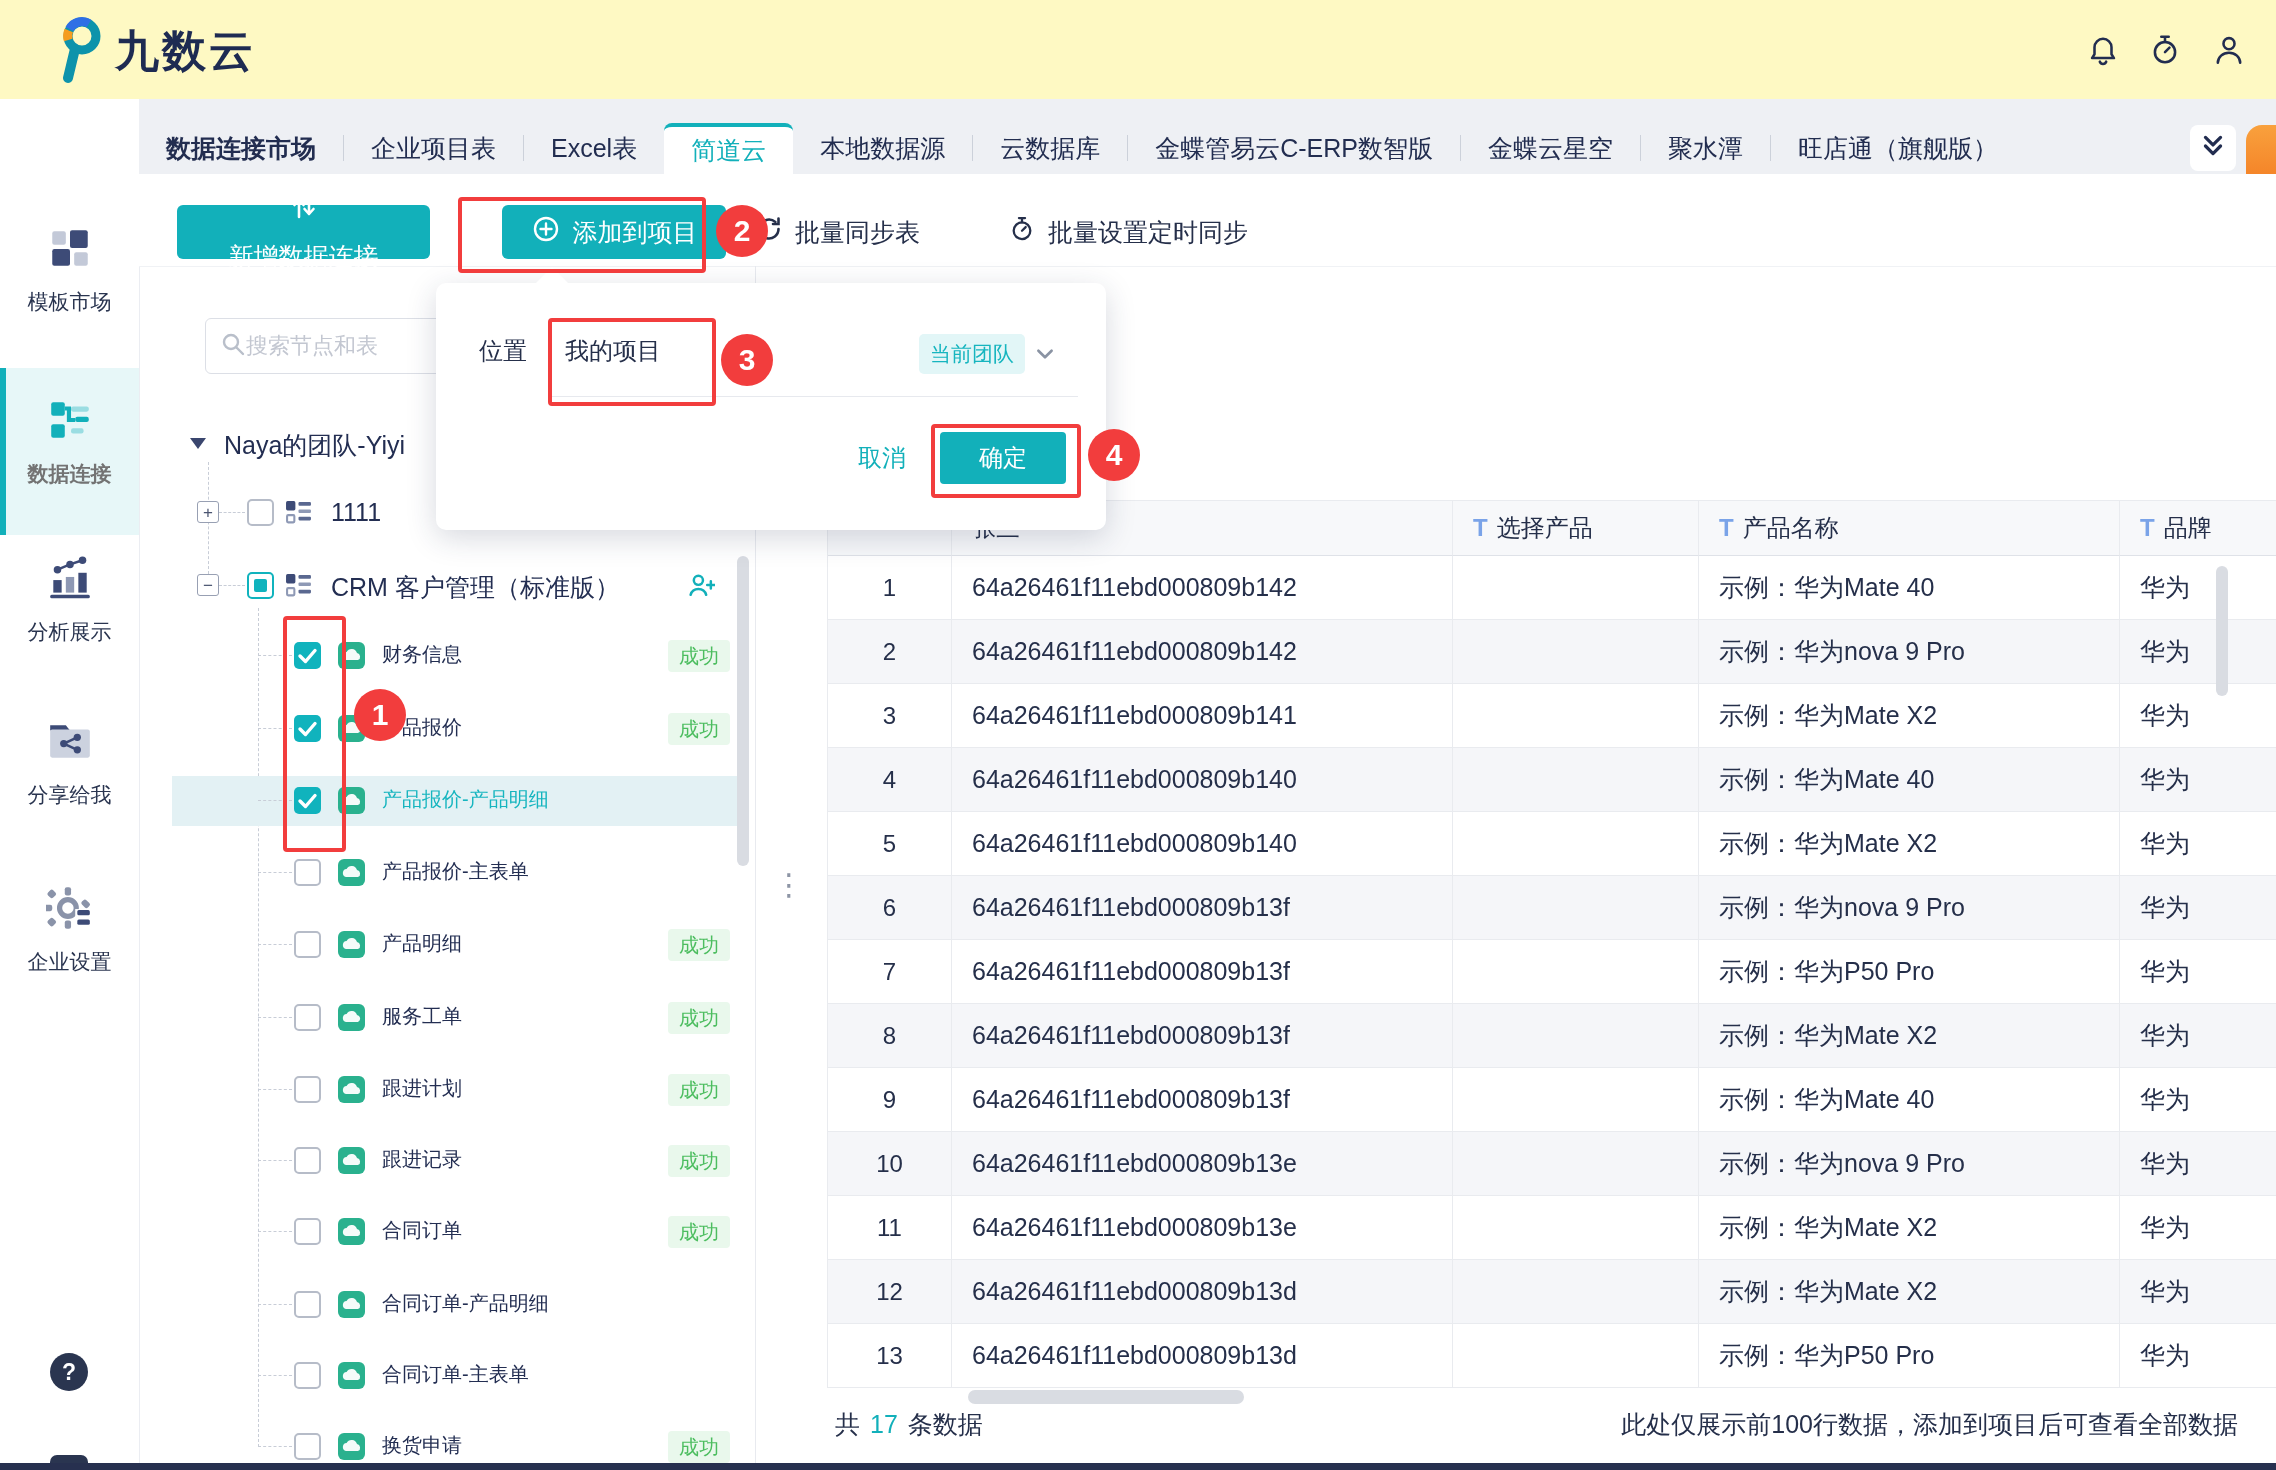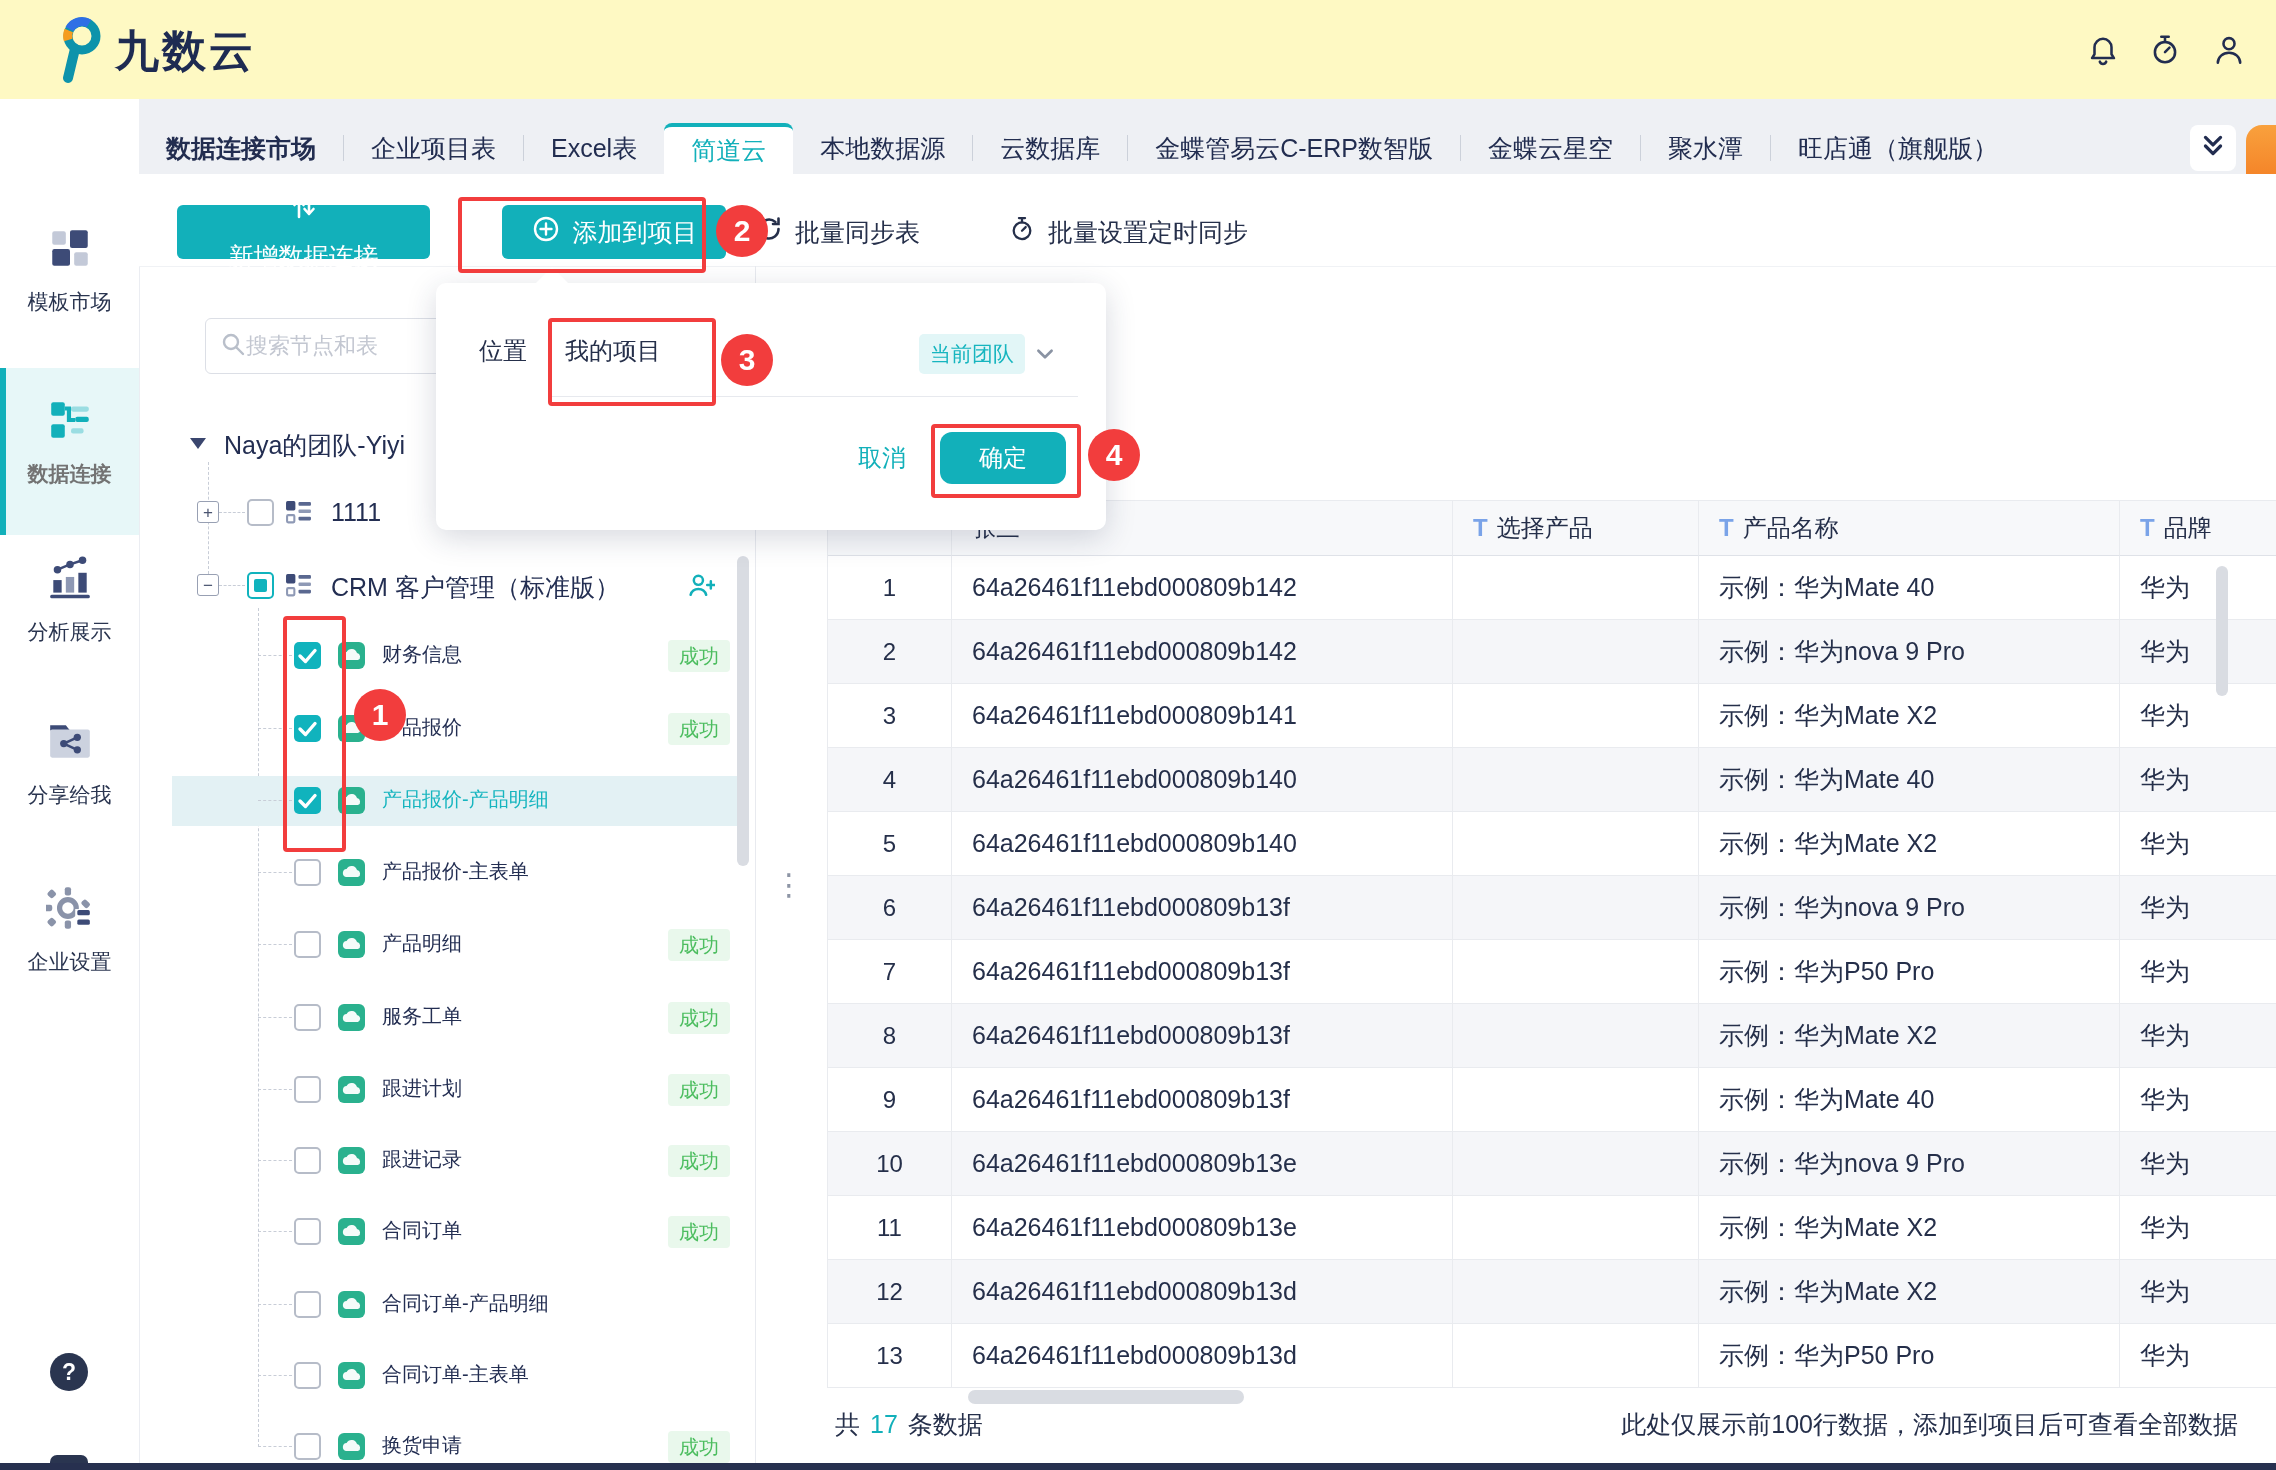--- a/index.html
+++ b/index.html
@@ -96,21 +96,21 @@
          box-shadow:0 8px 30px rgba(31,45,80,0.18);z-index:50;}
   #popup-arrow{position:absolute;left:540px;top:272px;width:24px;height:24px;background:#fff;transform:rotate(45deg);z-index:51;}
   #popup-loc-label{position:absolute;left:43px;top:52px;font-size:24px;color:#252f4a;}
   #popup-loc-value{position:absolute;left:129px;top:52px;font-size:24px;color:#252f4a;cursor:pointer;}
   #team-pill{position:absolute;left:483px;top:51px;width:106px;height:40px;background:#e2f6f7;border-radius:5px;
              display:flex;align-items:center;justify-content:center;font-size:21px;color:#16b5bf;cursor:pointer;}
   #team-chevron{position:absolute;left:598px;top:60px;cursor:pointer;}
   #popup-underline{position:absolute;left:114px;top:113px;width:528px;height:0;border-top:1px solid #e7e9ee;}
   #btn-cancel{position:absolute;left:408px;top:152px;width:76px;height:46px;display:flex;align-items:center;justify-content:center;
               font-size:24px;color:#12b0ba;cursor:pointer;}
-  #btn-confirm{position:absolute;left:504px;top:149px;width:126px;height:52px;background:#12b0ba;border-radius:12px;
+  #btn-confirm{position:absolute;left:504px;top:149px;width:126px;height:52px;background:#12b0ba;border-radius:4px;
                display:flex;align-items:center;justify-content:center;font-size:24px;color:#fff;cursor:pointer;}
 
   
   .anno-box{position:absolute;border:4px solid #f23d3d;border-radius:4px;z-index:70;pointer-events:none;}
   .anno-circle{position:absolute;width:52px;height:52px;border-radius:50%;background:#f23d3d;color:#fff;z-index:70;
                display:flex;align-items:center;justify-content:center;font-size:30px;font-weight:700;pointer-events:none;}
   #anno-box-1{left:283px;top:616px;width:55px;height:228px;}
   #anno-box-2{left:458px;top:197px;width:240px;height:68px;}
   #anno-box-3{left:548px;top:318px;width:160px;height:80px;z-index:72;}
   #anno-box-4{left:931px;top:424px;width:142px;height:66px;z-index:72;}

